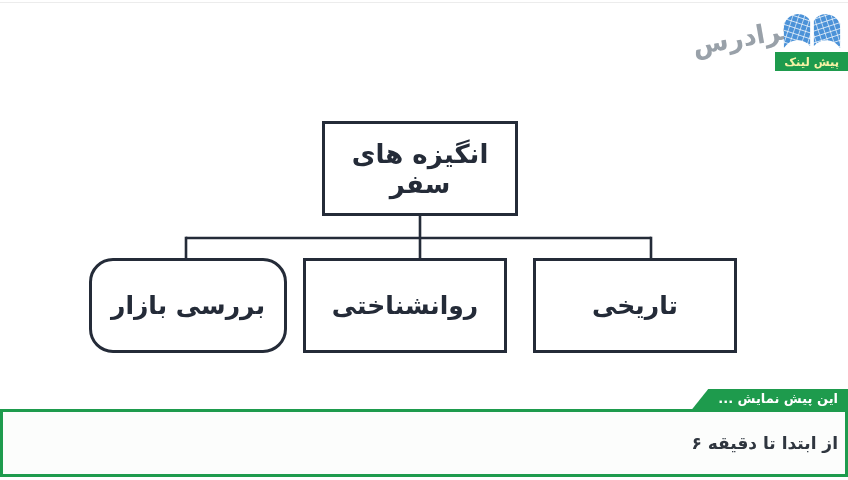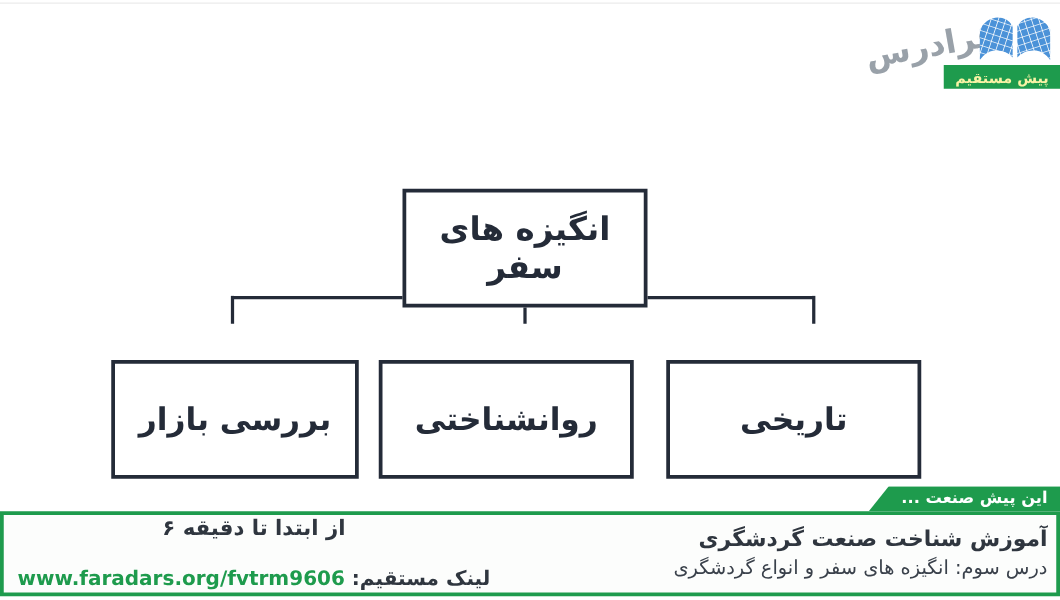--- a/index.html
+++ b/index.html
@@ -22,24 +22,24 @@
     position:absolute; top:52px; right:0;
     height:19px; padding:0 9px;
     display:flex; align-items:center; justify-content:center;
     font-size:11.5px; font-weight:bold; direction:rtl;
   }
 
   
   .node {
     position:absolute; background:#ffffff;
     display:flex; align-items:center; justify-content:center;
-    font-weight:bold; direction:rtl; text-align:center;margin-top:30px;
+    font-weight:bold; direction:rtl; text-align:center;
   }
   .node-root  { left:322px; top:121px; width:196px; height:95px; font-size:26px; }
-  .node-left  { left:89px;  top:258px; width:198px; height:95px; font-size:25px; }
+  .node-left  { left:89px;  top:258px; width:198px; height:95px; font-size:25px;border-radius:24px; }
   .node-mid   { left:303px; top:258px; width:204px; height:95px; font-size:25px; }
   .node-right { left:533px; top:258px; width:204px; height:95px; font-size:25px; }
   .connectors { position:absolute; left:0; top:0; width:848px; height:480px; pointer-events:none; }
 
   
   .footer-tab {
     position:absolute; top:389px; right:0; height:20px;
     display:flex; align-items:center;
     padding:0 10px 1px 26px;
     clip-path:polygon(16px 0, 100% 0, 100% 100%, 0 100%);
@@ -72,41 +72,33 @@
         <path d="M0 0H6M0 0V6" stroke="#ffffff" stroke-width="1.3"></path>
       </pattern>
       <pattern id="bgridR" width="6" height="6" patternUnits="userSpaceOnUse" patternTransform="rotate(-18)">
         <rect width="6" height="6" fill="#4b92d8"></rect>
         <path d="M0 0H6M0 0V6" stroke="#ffffff" stroke-width="1.3"></path>
       </pattern>
     </defs>
     <path d="M2,13 Q7,4 15,3 Q25,2 30,10 L30,37 Q24,30 14,31 Q7,32 2,39 Z" fill="url(#bgridL)"></path>
     <path d="M62,13 Q57,4 49,3 Q39,2 34,10 L34,37 Q40,30 50,31 Q57,32 62,39 Z" fill="url(#bgridR)"></path>
   </svg>
-  <div class="preview-badge" style="background: rgb(30, 155, 77); color: rgb(248, 243, 166);">پیش مستقیم</div>
+  <div class="preview-badge" style="background: rgb(30, 155, 77); color: rgb(248, 243, 166);">پیش لینک</div>
 
   <svg class="connectors" width="848" height="480">
     <line x1="420" y1="216" x2="420" y2="259" stroke="#242b38" stroke-width="2.6"></line>
     <line x1="186" y1="238" x2="651" y2="238" stroke="#242b38" stroke-width="2.6"></line>
     <line x1="186" y1="236.7" x2="186" y2="259" stroke="#242b38" stroke-width="2.6"></line>
     <line x1="651" y1="236.7" x2="651" y2="259" stroke="#242b38" stroke-width="2.6"></line>
   </svg>
 
   <div class="node node-root" style="border: 3px solid rgb(36, 43, 56); color: rgb(36, 43, 56);">انگیزه های سفر</div>
   <div class="node node-left" style="border: 3px solid rgb(36, 43, 56); color: rgb(36, 43, 56);">بررسی بازار</div>
   <div class="node node-mid" style="border: 3px solid rgb(36, 43, 56); color: rgb(36, 43, 56);">روانشناختی</div>
   <div class="node node-right" style="border: 3px solid rgb(36, 43, 56); color: rgb(36, 43, 56);">تاریخی</div>
 
-  <div class="footer-tab" style="background: rgb(30, 155, 77);">این پیش صنعت ...</div>
+  <div class="footer-tab" style="background: rgb(30, 155, 77);">این پیش نمایش ...</div>
   <div class="footer-bar" style="background: rgb(252, 253, 252); border: 3px solid rgb(30, 155, 77);">
-    <div class="course-block">
-      <div class="course-title" style="color: rgb(47, 54, 63);">آموزش شناخت صنعت گردشگری</div>
-      <div class="course-subtitle" style="color: rgb(58, 65, 75);">درس سوم: انگیزه های سفر و انواع گردشگری</div>
-    </div>
     <div class="range-block">
       <div class="range-label" style="color: rgb(47, 54, 63);">از ابتدا تا دقیقه ۶</div>
-      <div class="link-line">
-        <span style="color: rgb(47, 54, 63);">لینک مستقیم:</span>
-        <span class="link-url" style="color: rgb(30, 155, 77);">www.faradars.org/fvtrm9606</span>
-      </div>
     </div>
   </div>
 </div>
 
 </body></html>

